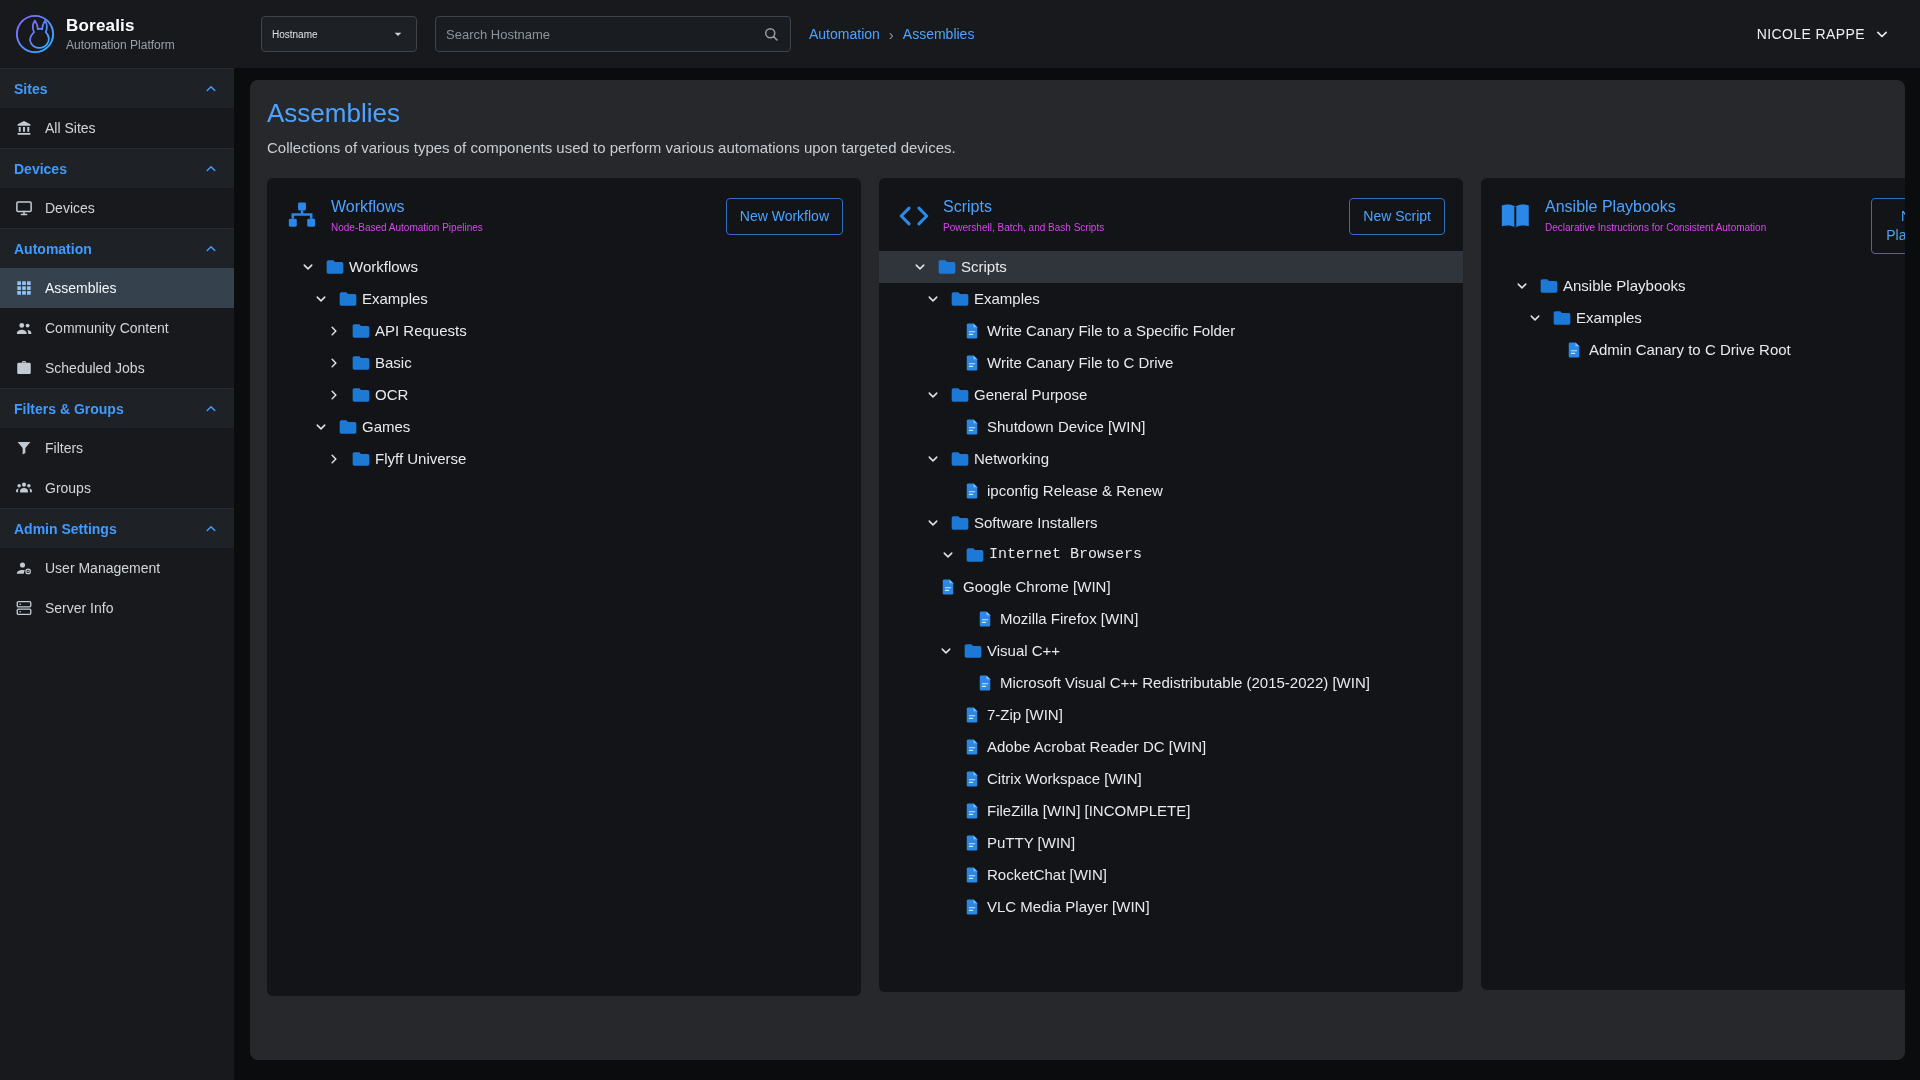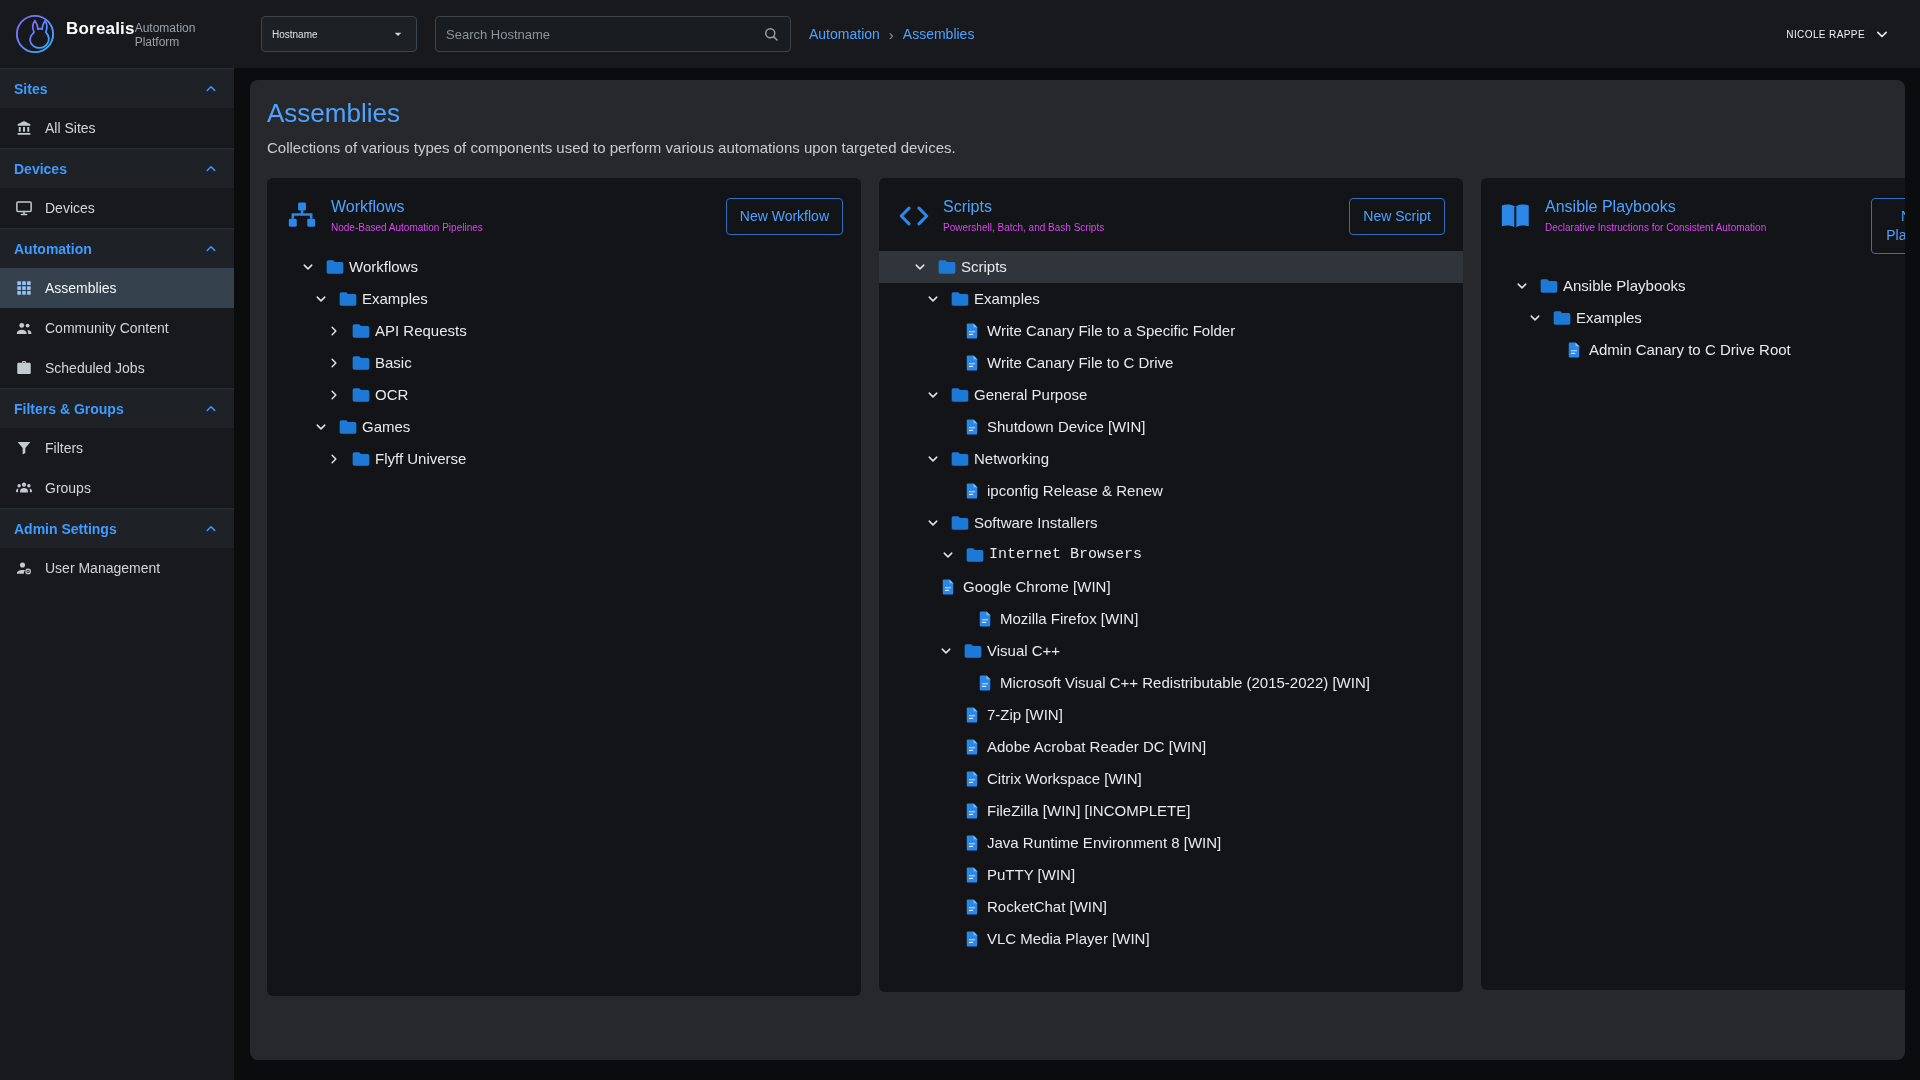--- a/index.html
+++ b/index.html
@@ -7,36 +7,36 @@
   body {
     background:#0a0c0e;
     font-family:"Liberation Sans", sans-serif;
     color:#e4e7ea;
   }
   .app { display:flex; flex-direction:column; height:100%; }
 
   
   .topbar { height:68px; background:#17191d; display:flex; align-items:center; flex-shrink:0; }
   .brand { width:234px; flex-shrink:0; display:flex; align-items:center; gap:10px; padding-left:14px; }
-  .brand-text { display:flex; flex-direction:row; }
+  .brand-text { display:flex; flex-direction:column; }
   .brand-name { font-size:17px; font-weight:bold; color:#ffffff; letter-spacing:.2px; }
   .brand-sub { font-size:12px; color:#9aa1a8; margin-top:2px; }
   .hostname-select { margin-left:27px; width:156px; height:36px; background:#1d2125; border:1px solid #3e444b;
     border-radius:4px; display:flex; align-items:center; justify-content:space-between; padding:0 10px;
     font-size:10px; color:#dfe3e7; cursor:pointer; }
   .search-box { margin-left:18px; width:356px; height:36px; background:#191c20; border:1px solid #3e444b;
     border-radius:4px; display:flex; align-items:center; padding:0 10px; }
   .search-box input { flex:1; background:transparent; border:none; outline:none; color:#dfe3e7;
     font-size:13px; font-family:inherit; }
   .search-box input::placeholder { color:#8d949b; }
   .breadcrumb { margin-left:18px; display:flex; align-items:center; gap:9px; font-size:14px; }
   .breadcrumb a { color:#4da3ff; text-decoration:none; cursor:pointer; }
   .crumb-sep { color:#8d949b; font-size:15px; }
   .spacer { flex:1; }
-  .user-menu { display:flex; align-items:center; gap:7px; margin-right:28px; font-size:10px;
+  .user-menu { display:flex; align-items:center; gap:7px; margin-right:28px; font-size:14px;
     letter-spacing:.4px; color:#eef1f4; cursor:pointer; }
 
   
   .body { display:flex; flex:1; min-height:0; }
 
   
   .sidebar { width:234px; flex-shrink:0; background:#17191d; overflow:hidden; }
   .side-header { height:40px; display:flex; align-items:center; justify-content:space-between;
     padding:0 14px; background:#1e2227; border-top:1px solid #272c31;
     color:#3f9bff; font-size:14px; font-weight:bold; cursor:pointer; }
@@ -262,20 +262,31 @@
       <div class="side-item">
         <span class="sicon">
           <svg width="18" height="18" viewBox="0 0 24 24" fill="currentColor">
               <circle cx="10" cy="8" r="3.4"></circle>
               <path d="M2.5 19.5c0-3 3.4-4.8 7.5-4.8 1.2 0 2.3.2 3.3.5-1 1-1.6 2.4-1.6 3.9v.4H2.5z"></path>
               <circle cx="17.5" cy="16.5" r="3" fill="none" stroke="currentColor" stroke-width="1.6"></circle>
               <circle cx="17.5" cy="16.5" r="1.1"></circle>
             </svg>
         </span>
         <span>User Management</span>
+      </div>
+      <div class="side-item">
+        <span class="sicon">
+          <svg width="18" height="18" viewBox="0 0 24 24">
+              <rect x="3" y="3.5" width="18" height="7" rx="1.4" fill="none" stroke="currentColor" stroke-width="1.8"></rect>
+              <rect x="3" y="13.5" width="18" height="7" rx="1.4" fill="none" stroke="currentColor" stroke-width="1.8"></rect>
+              <circle cx="6.8" cy="7" r="1.1" fill="currentColor"></circle>
+              <circle cx="6.8" cy="17" r="1.1" fill="currentColor"></circle>
+            </svg>
+        </span>
+        <span>Server Info</span>
       </div>
     </aside>
 
     <main class="main">
       <div class="panel">
         <h1 class="page-title">Assemblies</h1>
         <div class="page-desc">Collections of various types of components used to perform various automations upon targeted devices.</div>
 
         <div class="cards">
 
@@ -618,31 +629,20 @@
                 </div>
                 <div class="tree-row" style="padding-left: 58px;">
                   <span class="tw"></span>
                   <span class="ti">
                     <svg width="18" height="18" viewBox="0 0 24 24">
                       <path d="M14 2H6.8C5.8 2 5 2.8 5 3.8v16.4c0 1 .8 1.8 1.8 1.8h10.4c1 0 1.8-.8 1.8-1.8V7l-5-5z" fill="#2b87e8"></path>
                       <path d="M14 2v5h5z" fill="#85bdf0"></path>
                       <path d="M8.5 13h7M8.5 16.5h4.5" stroke="#cfe5fa" stroke-width="1.4" stroke-linecap="round"></path>
                     </svg>
                   </span>
-                  <span class="tl">Java Runtime Environment 8 [WIN]</span>
-                </div>
-                <div class="tree-row" style="padding-left: 58px;">
-                  <span class="tw"></span>
-                  <span class="ti">
-                    <svg width="18" height="18" viewBox="0 0 24 24">
-                      <path d="M14 2H6.8C5.8 2 5 2.8 5 3.8v16.4c0 1 .8 1.8 1.8 1.8h10.4c1 0 1.8-.8 1.8-1.8V7l-5-5z" fill="#2b87e8"></path>
-                      <path d="M14 2v5h5z" fill="#85bdf0"></path>
-                      <path d="M8.5 13h7M8.5 16.5h4.5" stroke="#cfe5fa" stroke-width="1.4" stroke-linecap="round"></path>
-                    </svg>
-                  </span>
                   <span class="tl">PuTTY [WIN]</span>
                 </div>
                 <div class="tree-row" style="padding-left: 58px;">
                   <span class="tw"></span>
                   <span class="ti">
                     <svg width="18" height="18" viewBox="0 0 24 24">
                       <path d="M14 2H6.8C5.8 2 5 2.8 5 3.8v16.4c0 1 .8 1.8 1.8 1.8h10.4c1 0 1.8-.8 1.8-1.8V7l-5-5z" fill="#2b87e8"></path>
                       <path d="M14 2v5h5z" fill="#85bdf0"></path>
                       <path d="M8.5 13h7M8.5 16.5h4.5" stroke="#cfe5fa" stroke-width="1.4" stroke-linecap="round"></path>
                     </svg>

